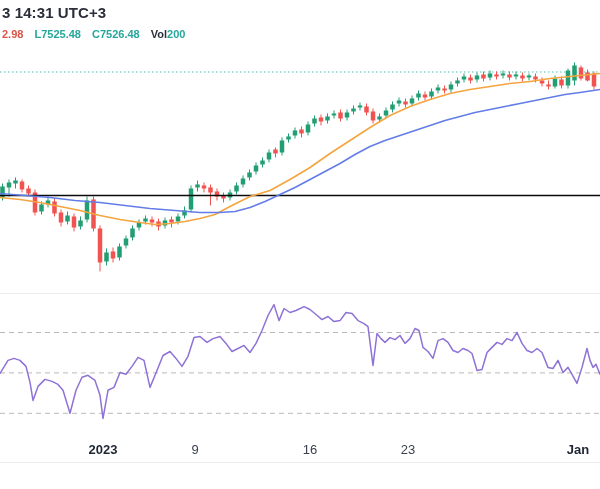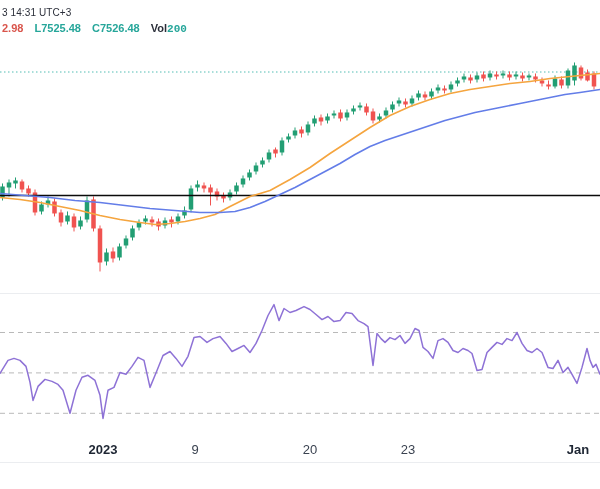--- a/index.html
+++ b/index.html
@@ -1,26 +1,26 @@
 <!DOCTYPE html>
 <html><head>
 <meta charset="utf-8">
 <style>
   html,body{margin:0;padding:0;background:#fff;}
   .app{position:relative;width:600px;height:489px;background:#fff;overflow:hidden;
        font-family:"Liberation Sans",sans-serif;}
   .chart-svg{position:absolute;left:0;top:0;display:block;}
   .legend{position:absolute;left:2px;top:6px;z-index:3;line-height:13px;}
-  .legend .l1{font-size:10px;font-weight:400;color:#2a2e39;letter-spacing:.1px;margin-bottom:3px;}
+  .legend .l1{font-size:15px;font-weight:700;color:#2a2e39;letter-spacing:.1px;margin-bottom:9px;}
   .legend .l2{font-size:11px;font-weight:700;}
   .legend .l2 span{margin-right:8px;}
   .t-red{color:#d9544b;}
   .t-teal{color:#26a69a;}
   .t-dark{color:#2a2e39;margin-right:0 !important;}
-  .t-teal.vol{margin-left:0;font-family:Liberation Mono, monospace;}
+  .t-teal.vol{margin-left:0;}
   .xaxis{position:absolute;left:0;top:436px;width:512px;height:27px;z-index:2;}
   .axl{position:absolute;top:6px;transform:translateX(-50%);font-size:13px;font-weight:500;
        color:#3a4250;white-space:nowrap;}
   .axl.b{font-weight:700;color:#1e2633;}
 </style>
 </head>
 <body>
 
 <div class="app">
   <div class="legend">
@@ -226,17 +226,17 @@
       <line x1="0" x2="600" y1="462.5" y2="462.5" stroke="#ebedf0" stroke-width="1"></line>
       <line x1="0" x2="600" y1="332.5" y2="332.5" stroke="#b9b9b9" stroke-width="1" stroke-dasharray="5 4"></line>
       <line x1="0" x2="600" y1="372.9" y2="372.9" stroke="#b9b9b9" stroke-width="1" stroke-dasharray="5 4"></line>
       <line x1="0" x2="600" y1="413.3" y2="413.3" stroke="#b9b9b9" stroke-width="1" stroke-dasharray="5 4"></line>
       <polyline points="0,373.3 8,360.4 14,358.4 20,360.4 26,366.4 30,382.4 33,400.4 38,386.4 45,379.4 52,381.4 58,384.4 63,390.3 70,413.3 76,390.3 82,377.3 88,375.3 95,380.4 100,395.3 103,418.4 108,390.3 114,387.4 120,372.5 126,374.3 132,366.4 138,357.3 144,360.4 150,387.4 157,370.5 163,355.5 170,351.5 176,358.4 182,366.4 188,356.3 194,337.6 200,336.5 207,342.4 213,338.6 220,336.5 226,343.4 232,351.5 238,348.5 244,345.4 250,352.5 256,343.4 262,330.5 268,315.5 274,304.6 279,320.6 284,308.5 290,312.5 296,310.5 304,306.6 310,309.5 316,314.5 322,319.6 328,316.5 334,321.6 340,320.6 346,312.5 352,313.5 358,320.6 364,323.6 368,326.6 373,365.4 377,333.5 381,338.6 385,342.4 390,337.6 395,339.6 400,335.5 405,343.4 410,338.6 415,328.5 419,330.5 423,347.4 428,351.5 433,358.4 438,340.6 443,338.6 448,342.4 453,350.5 458,352.5 463,348.5 468,350.5 472,353.5 477,370.5 482,369.5 487,352.5 492,347.4 497,342.4 502,344.4 507,338.6 512,340.6 517,332.5 522,343.4 527,350.5 532,352.5 537,348.5 542,352.5 548,367.4 553,368.5 558,360.4 563,372.5 568,367.4 572,374.3 577,383.4 582,367.4 587,348.5 590,360.4 593,367.4 596,364.4 600,374.3" fill="none" stroke="#8e72d6" stroke-width="1.5" stroke-linejoin="round" stroke-linecap="round"></polyline>
     </svg>
 
   <div class="xaxis">
       <span class="axl b" style="left: 103px;">2023</span>
       <span class="axl" style="left: 195px;">9</span>
-      <span class="axl" style="left: 310px;">20</span>
+      <span class="axl" style="left: 310px;">16</span>
       <span class="axl" style="left: 408px;">23</span>
       <span class="axl b" style="left: 578px;">Jan</span>
     </div>
 </div>
 
 </body></html>

